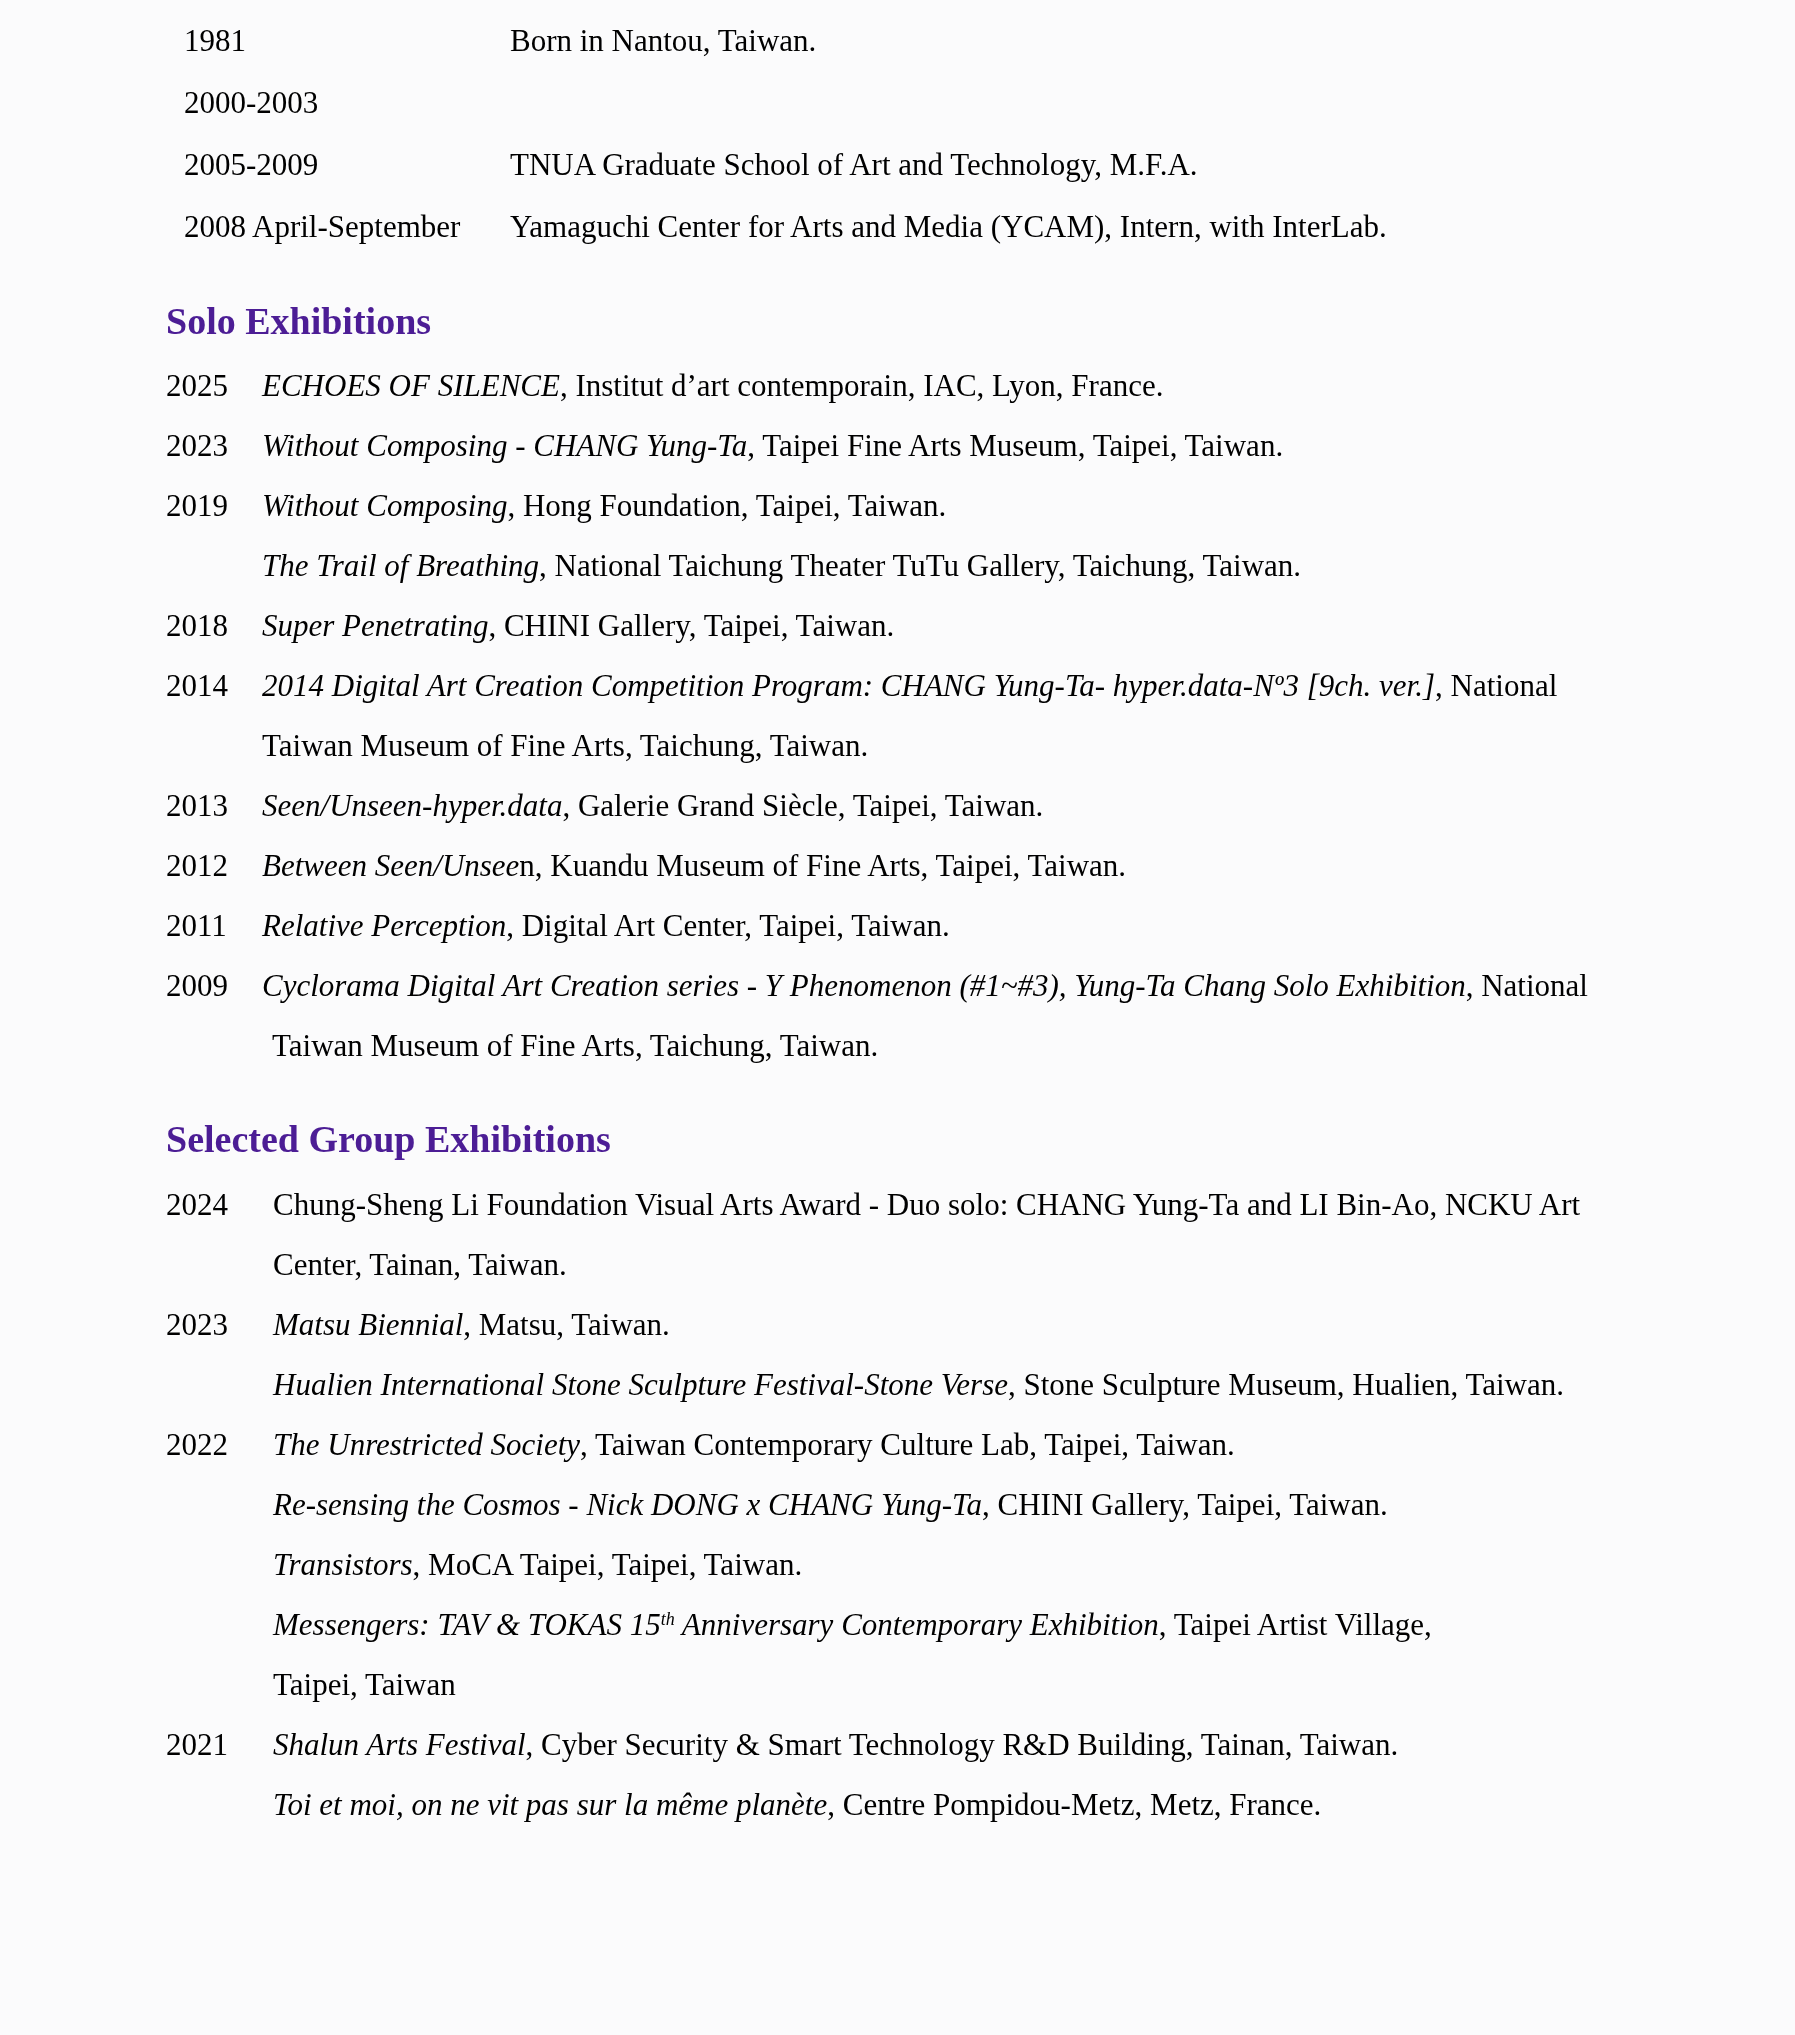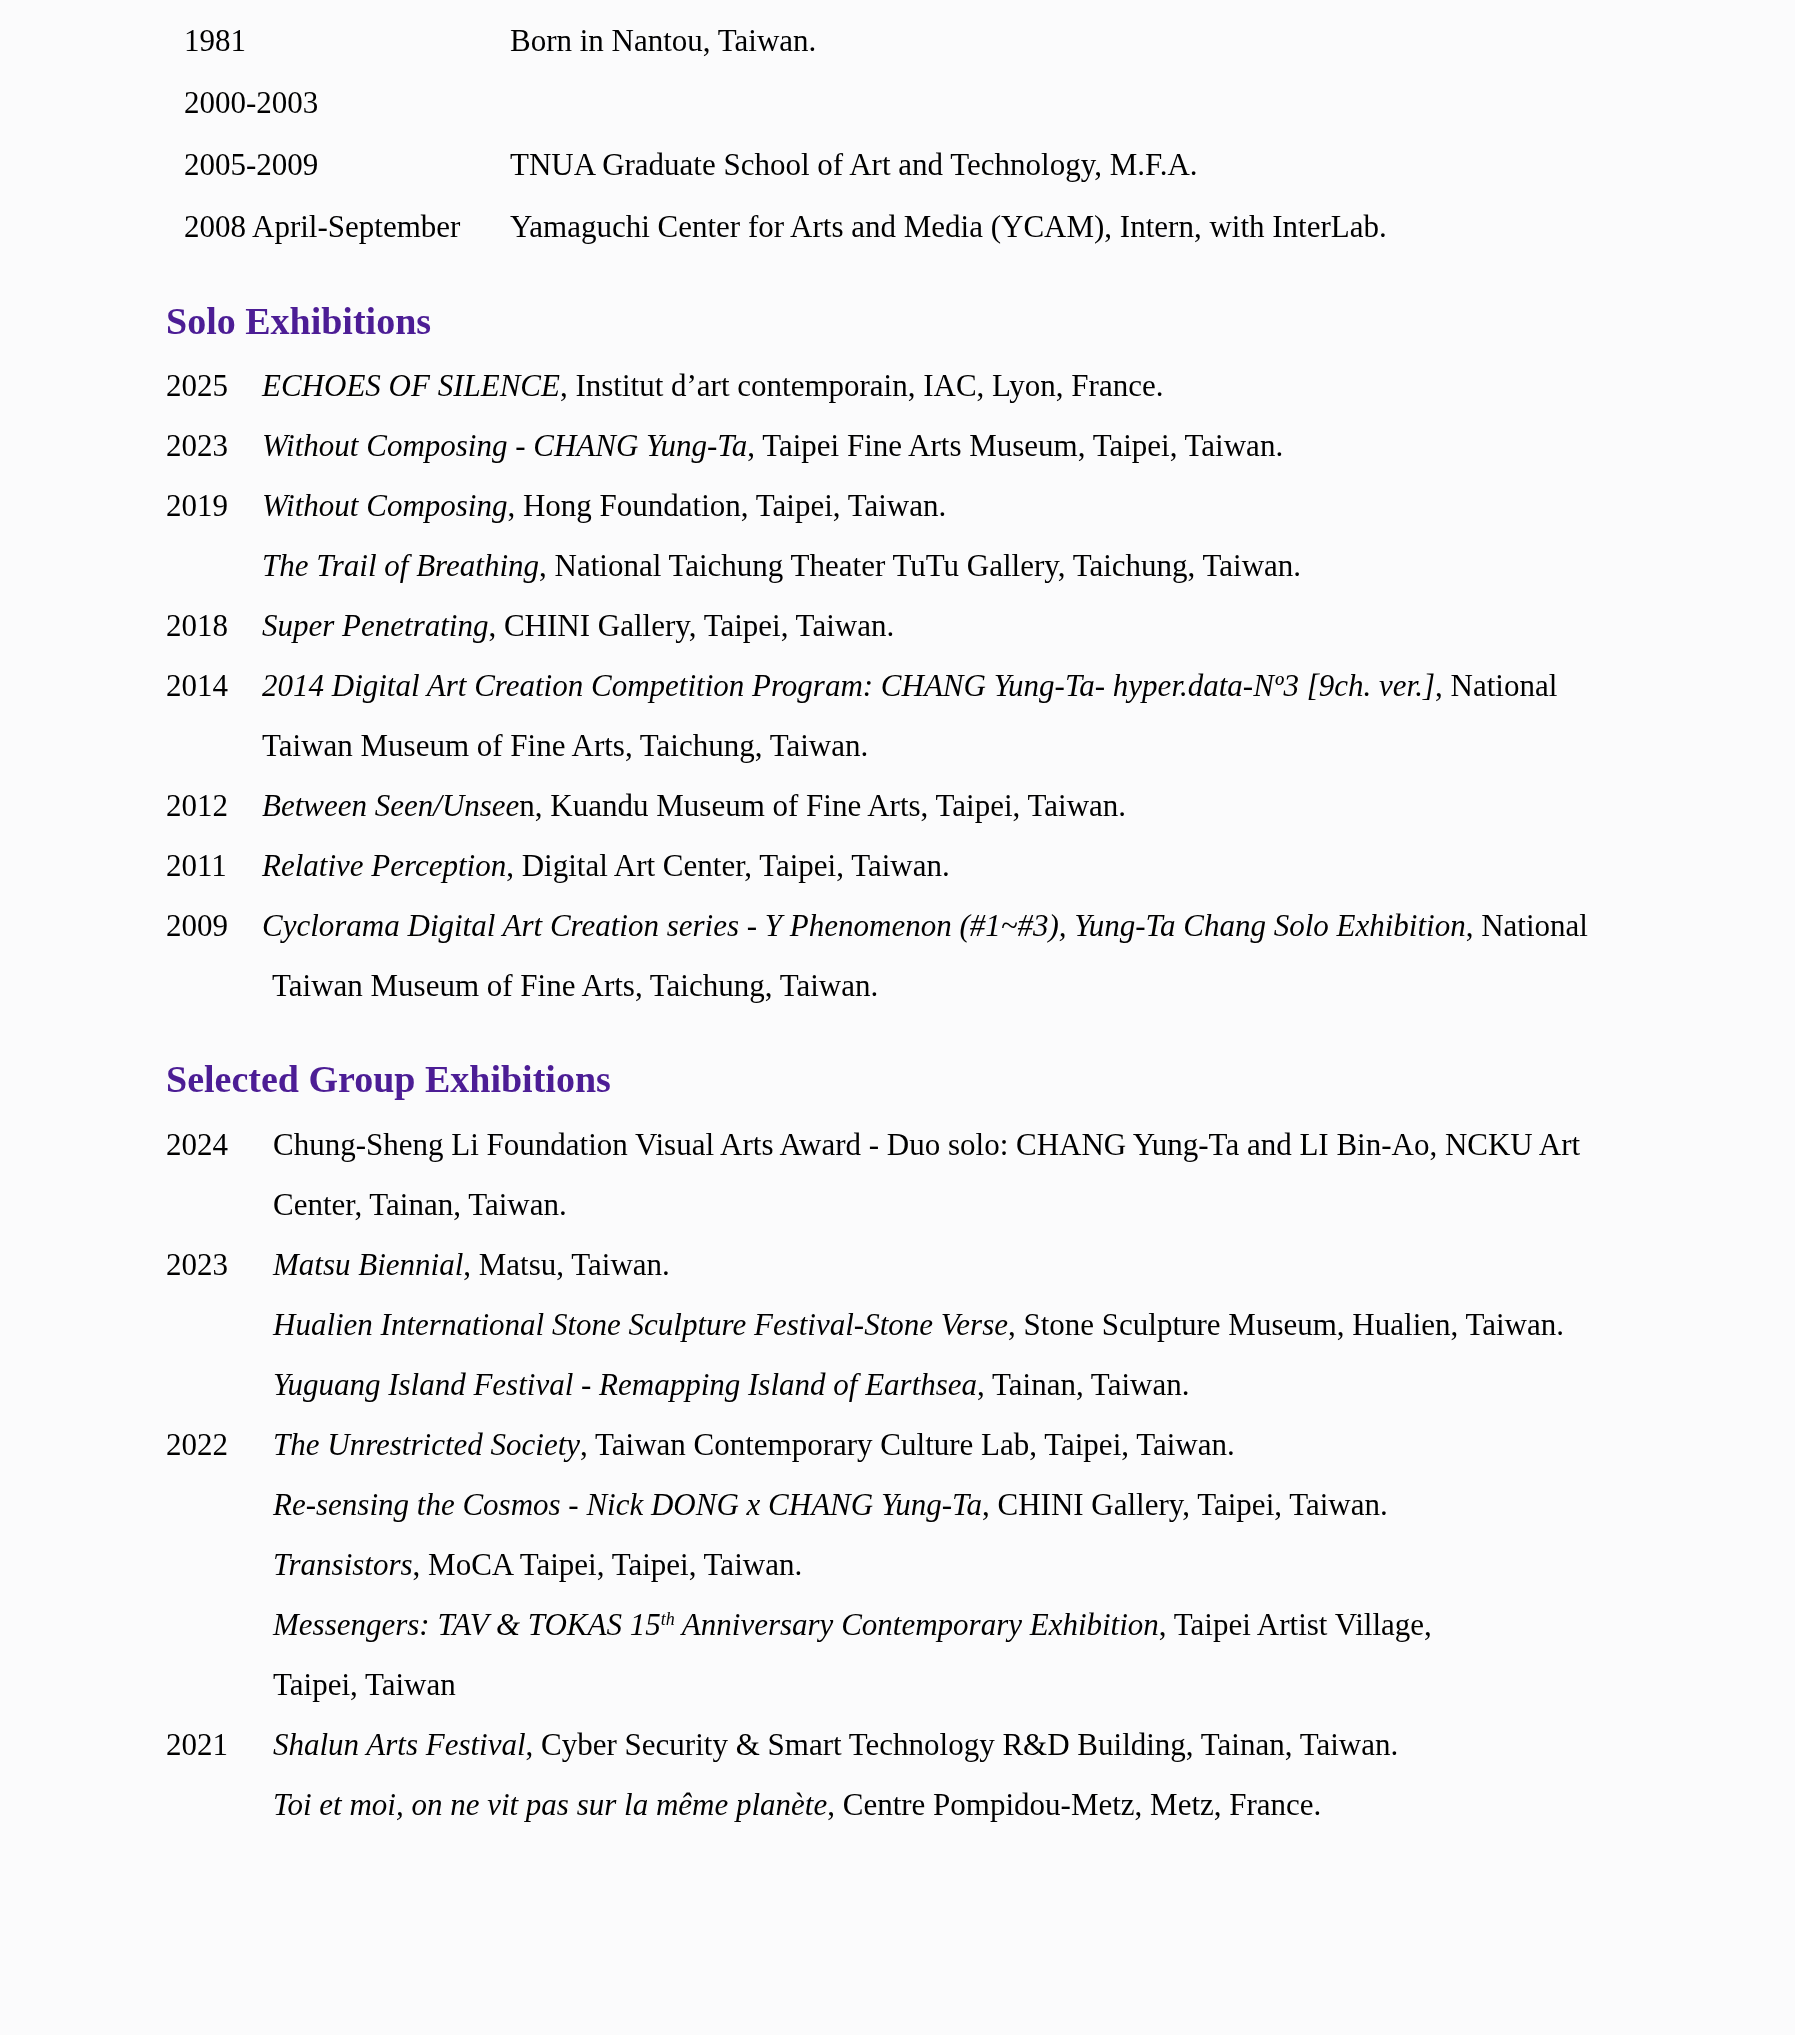--- a/index.html
+++ b/index.html
@@ -116,20 +116,24 @@
         </div>
         <div class="ex-row">
           <span class="ex-year">2014</span>
           <span class="ex-content"><span class="seg-italic">2014 Digital Art Creation Competition Program: CHANG Yung-Ta- hyper.data-Nº3 [9ch. ver.]</span><span>, National</span></span>
         </div>
         <div class="ex-row">
           <span class="ex-year"></span>
           <span class="ex-content"><span>Taiwan Museum of Fine Arts, Taichung, Taiwan.</span></span>
         </div>
         <div class="ex-row">
+          <span class="ex-year">2013</span>
+          <span class="ex-content"><span class="seg-italic">Seen/Unseen-hyper.data</span><span>, Galerie Grand Siècle, Taipei, Taiwan.</span></span>
+        </div>
+        <div class="ex-row">
           <span class="ex-year">2012</span>
           <span class="ex-content"><span class="seg-italic">Between Seen/Unsee</span><span>n, Kuandu Museum of Fine Arts, Taipei, Taiwan.</span></span>
         </div>
         <div class="ex-row">
           <span class="ex-year">2011</span>
           <span class="ex-content"><span class="seg-italic">Relative Perception</span><span>, Digital Art Center, Taipei, Taiwan.</span></span>
         </div>
         <div class="ex-row">
           <span class="ex-year">2009</span>
           <span class="ex-content"><span class="seg-italic">Cyclorama Digital Art Creation series - Y Phenomenon (#1~#3), Yung-Ta Chang Solo Exhibition</span><span>, National</span></span>
@@ -151,24 +155,20 @@
         </div>
         <div class="ex-row">
           <span class="ex-year">2023</span>
           <span class="ex-content"><span class="seg-italic">Matsu Biennial</span><span>, Matsu, Taiwan.</span></span>
         </div>
         <div class="ex-row">
           <span class="ex-year"></span>
           <span class="ex-content"><span class="seg-italic">Hualien International Stone Sculpture Festival-Stone Verse</span><span>, Stone Sculpture Museum, Hualien, Taiwan.</span></span>
         </div>
         <div class="ex-row">
-          <span class="ex-year"></span>
-          <span class="ex-content"><span class="seg-italic">Yuguang Island Festival - Remapping Island of Earthsea</span><span>, Tainan, Taiwan.</span></span>
-        </div>
-        <div class="ex-row">
           <span class="ex-year">2022</span>
           <span class="ex-content"><span class="seg-italic">The Unrestricted Society</span><span>, Taiwan Contemporary Culture Lab, Taipei, Taiwan.</span></span>
         </div>
         <div class="ex-row">
           <span class="ex-year"></span>
           <span class="ex-content"><span class="seg-italic">Re-sensing the Cosmos - Nick DONG x CHANG Yung-Ta</span><span>, CHINI Gallery, Taipei, Taiwan.</span></span>
         </div>
         <div class="ex-row">
           <span class="ex-year"></span>
           <span class="ex-content"><span class="seg-italic">Transistors</span><span>, MoCA Taipei, Taipei, Taiwan.</span></span>

